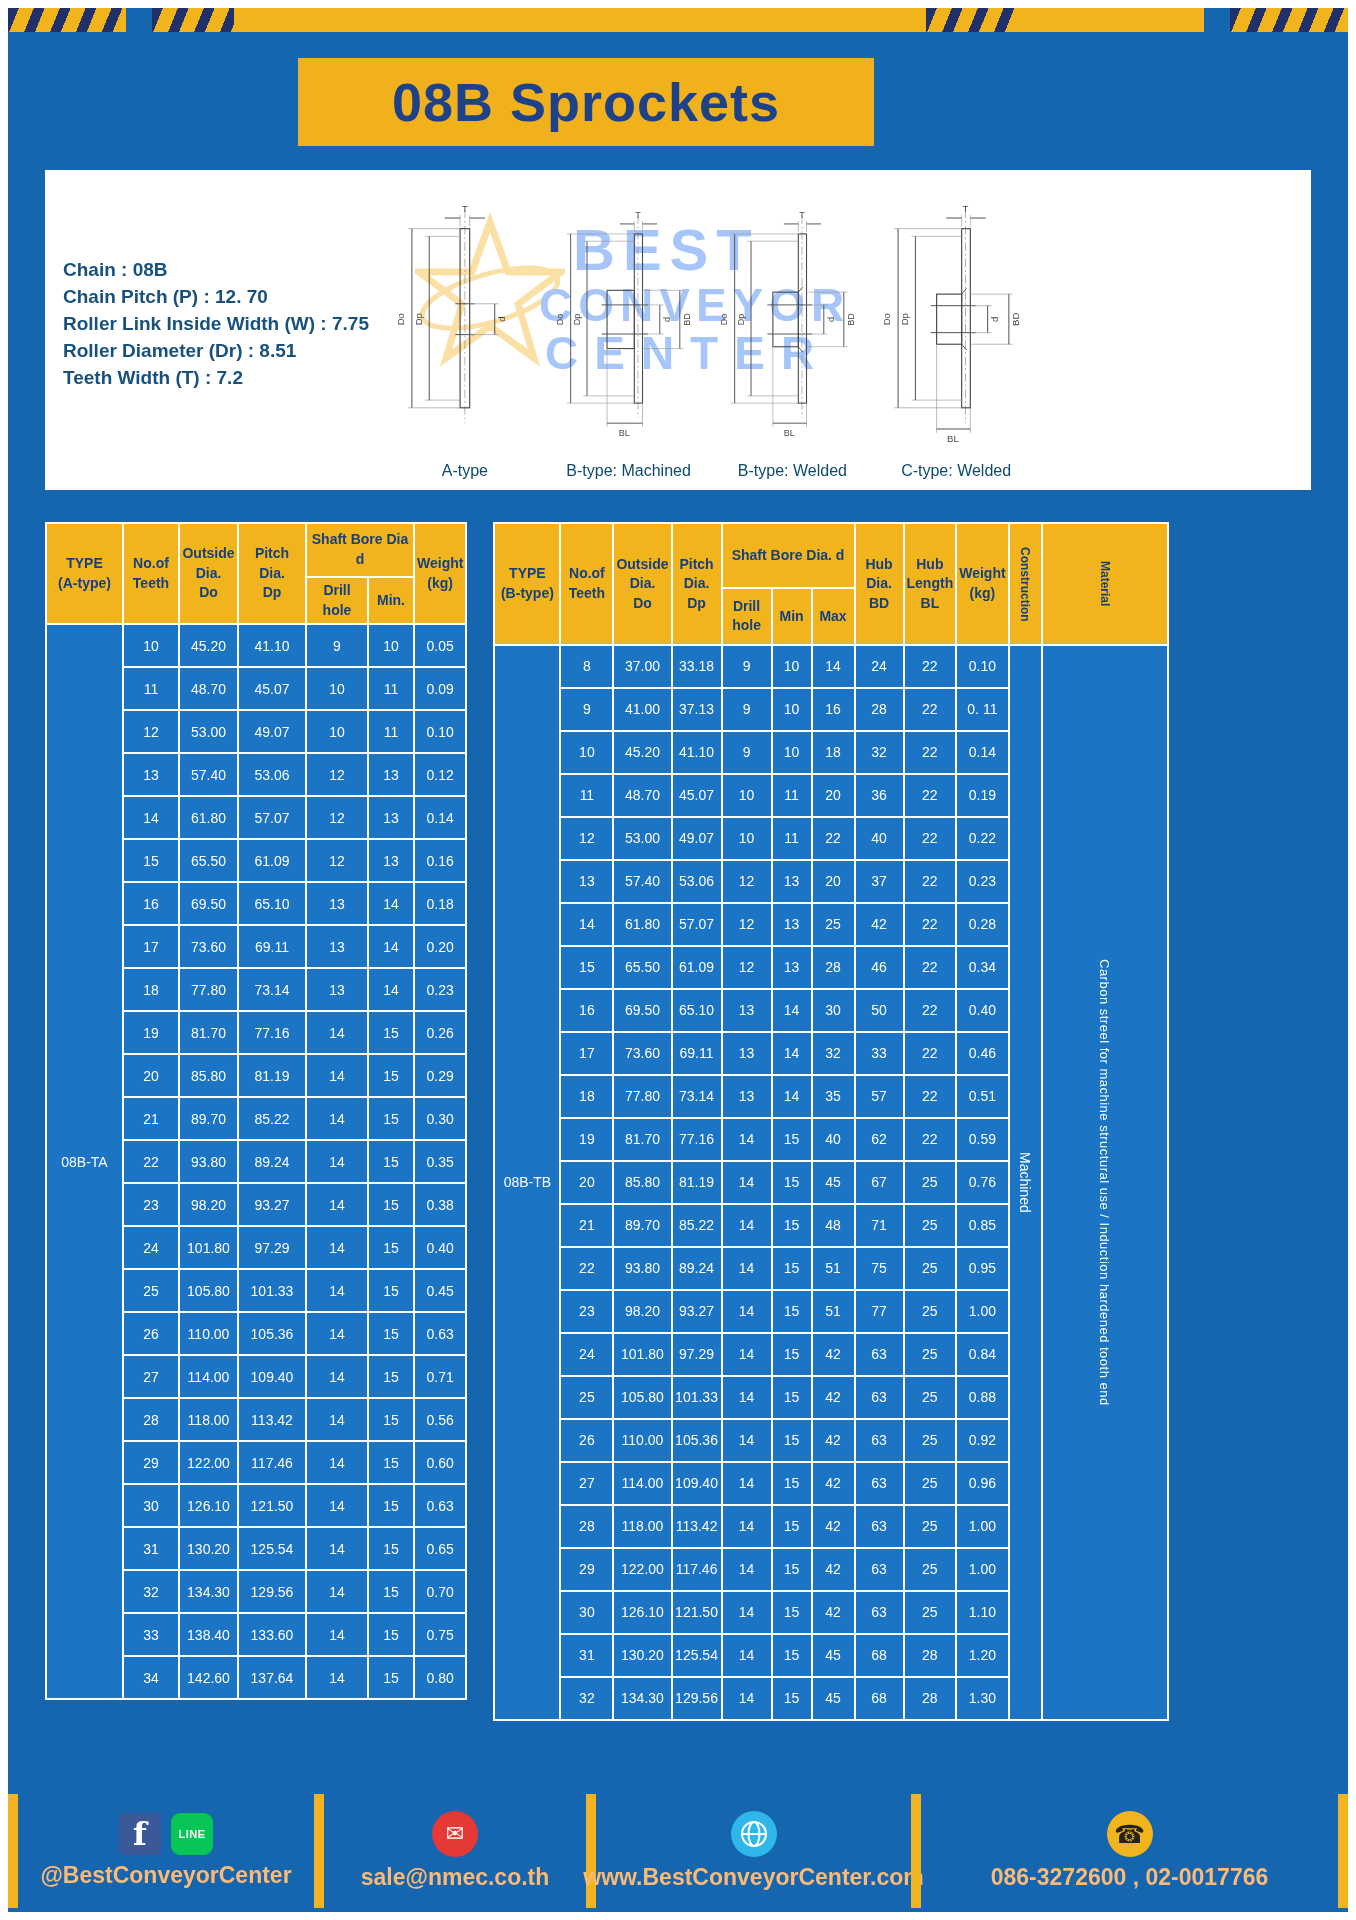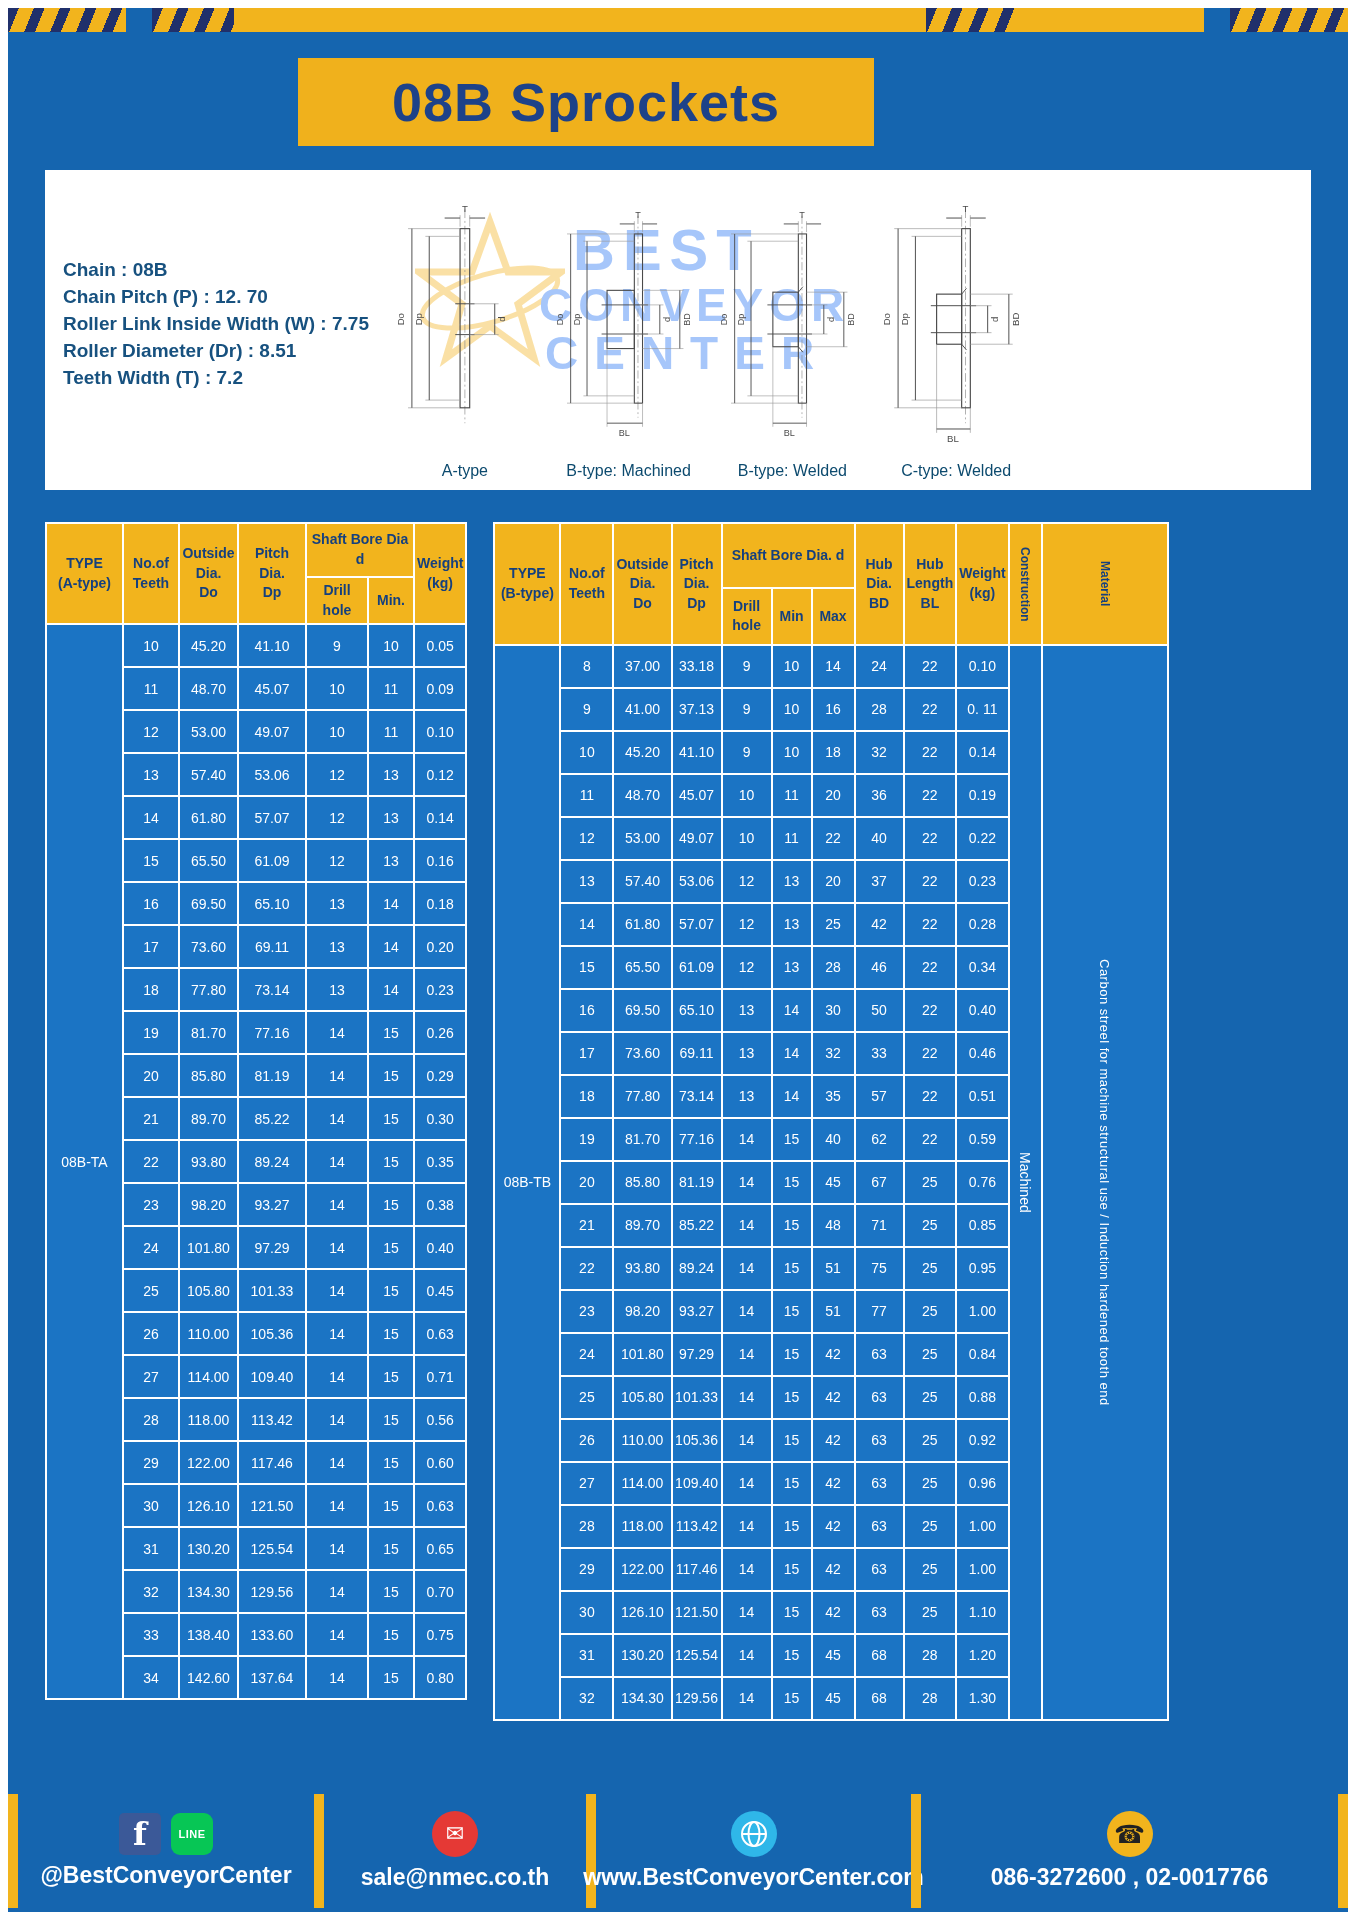--- a/index.html
+++ b/index.html
@@ -62,21 +62,21 @@
   .construction .cell-inner { font-size:14px; }
   .material .cell-inner { font-size:13px; letter-spacing:.5px; }
 
   
   .footer { position:absolute; left:0; right:0; bottom:0; height:118px; display:flex;
             align-items:stretch; padding-bottom:4px; }
   .f-bar { width:10px; background:#f2b41d; }
   .f-sec { display:flex; flex-direction:column; align-items:center; justify-content:center; gap:7px; }
   .f-sec.s1{width:296px}.f-sec.s2{width:262px}.f-sec.s3{width:315px}.f-sec.s4{flex:1}
   .f-icons { display:flex; gap:10px; align-items:center; }
-  .f-text { color:#ffffff; font-weight:bold; font-size:23px; }
+  .f-text { color:#fdba74; font-weight:bold; font-size:23px; }
   .icon-fb { width:42px; height:42px; background:#3b5998; border-radius:5px; color:#fff;
              display:flex; align-items:center; justify-content:center;
              font-family:"DejaVu Serif", serif; font-size:32px; font-weight:bold; }
   .icon-line { width:42px; height:42px; background:#07c655; border-radius:9px; color:#fff;
                display:flex; align-items:center; justify-content:center;
                font-weight:bold; font-size:11px; letter-spacing:.5px; }
   .icon-round { width:46px; height:46px; border-radius:50%; display:flex;
                 align-items:center; justify-content:center; }
   .icon-round.mail { background:#e53935; color:#fff; font-size:22px; }
   .icon-round.globe { background:#2fb7e9; }

